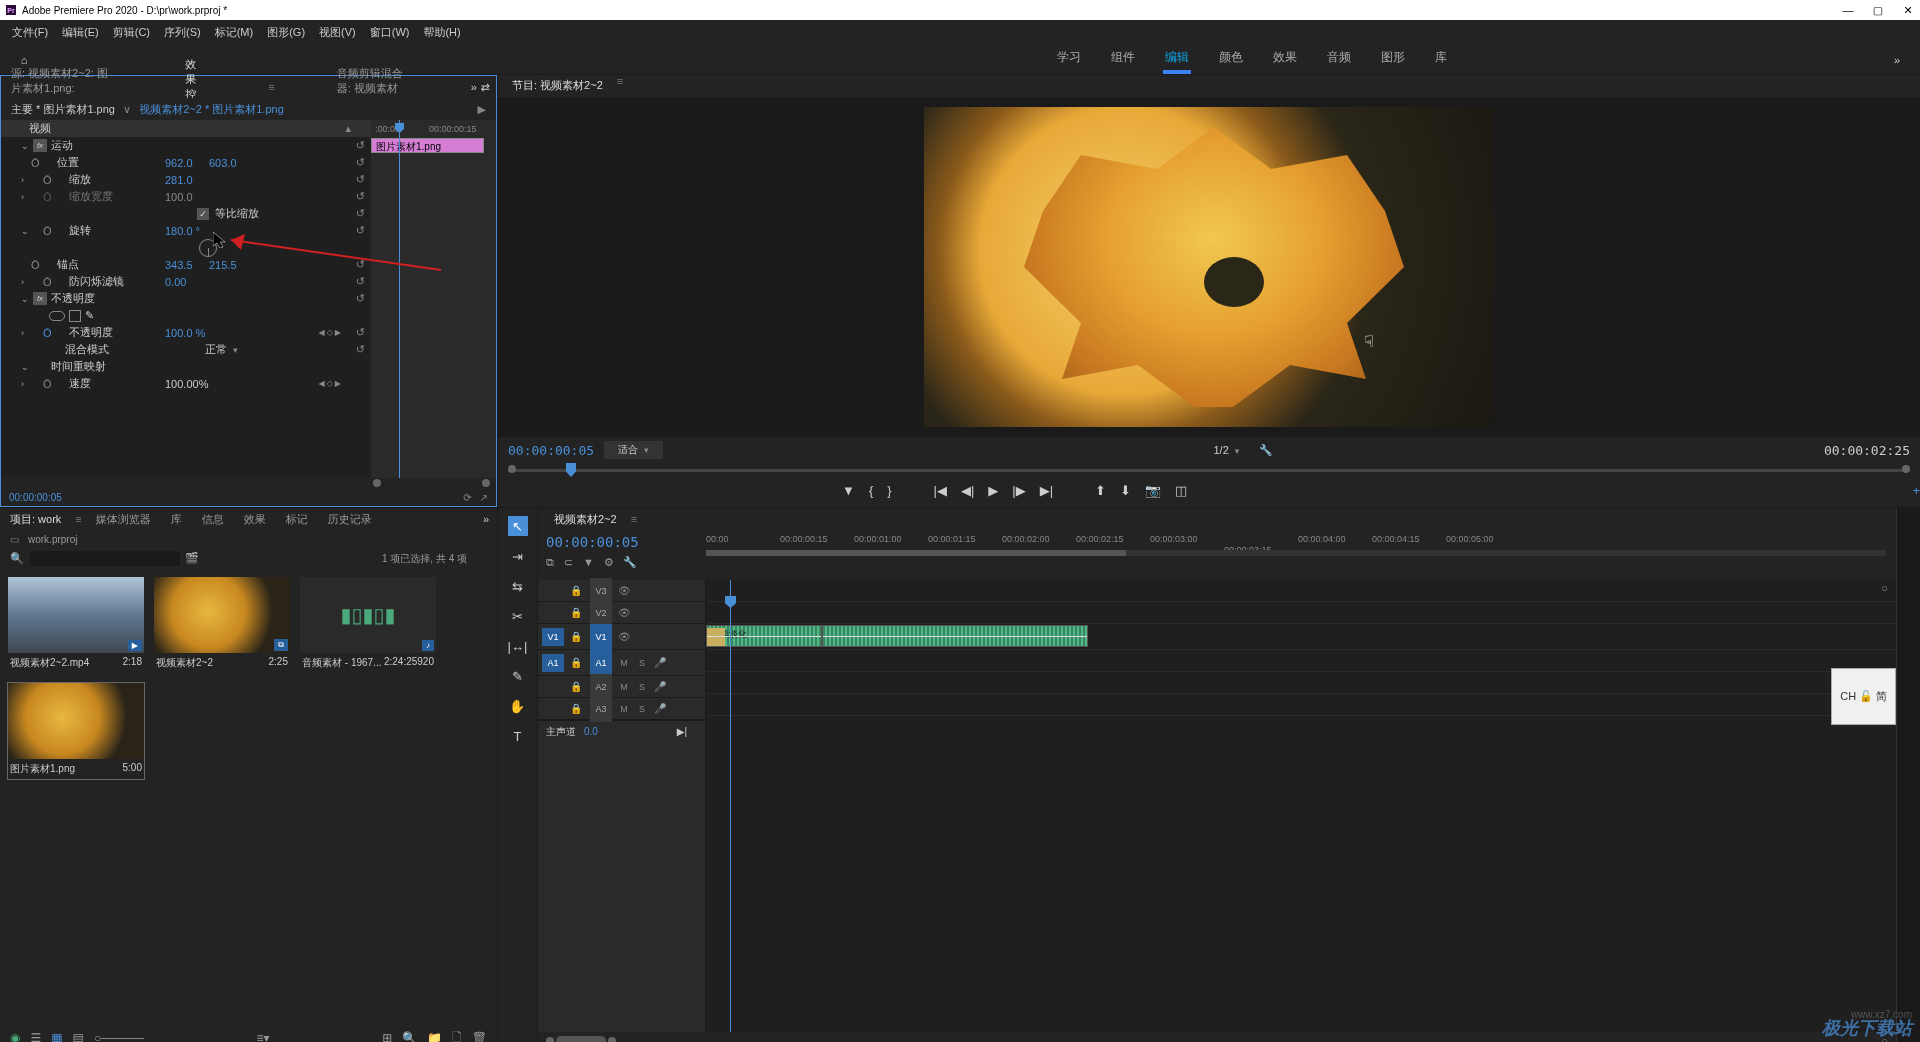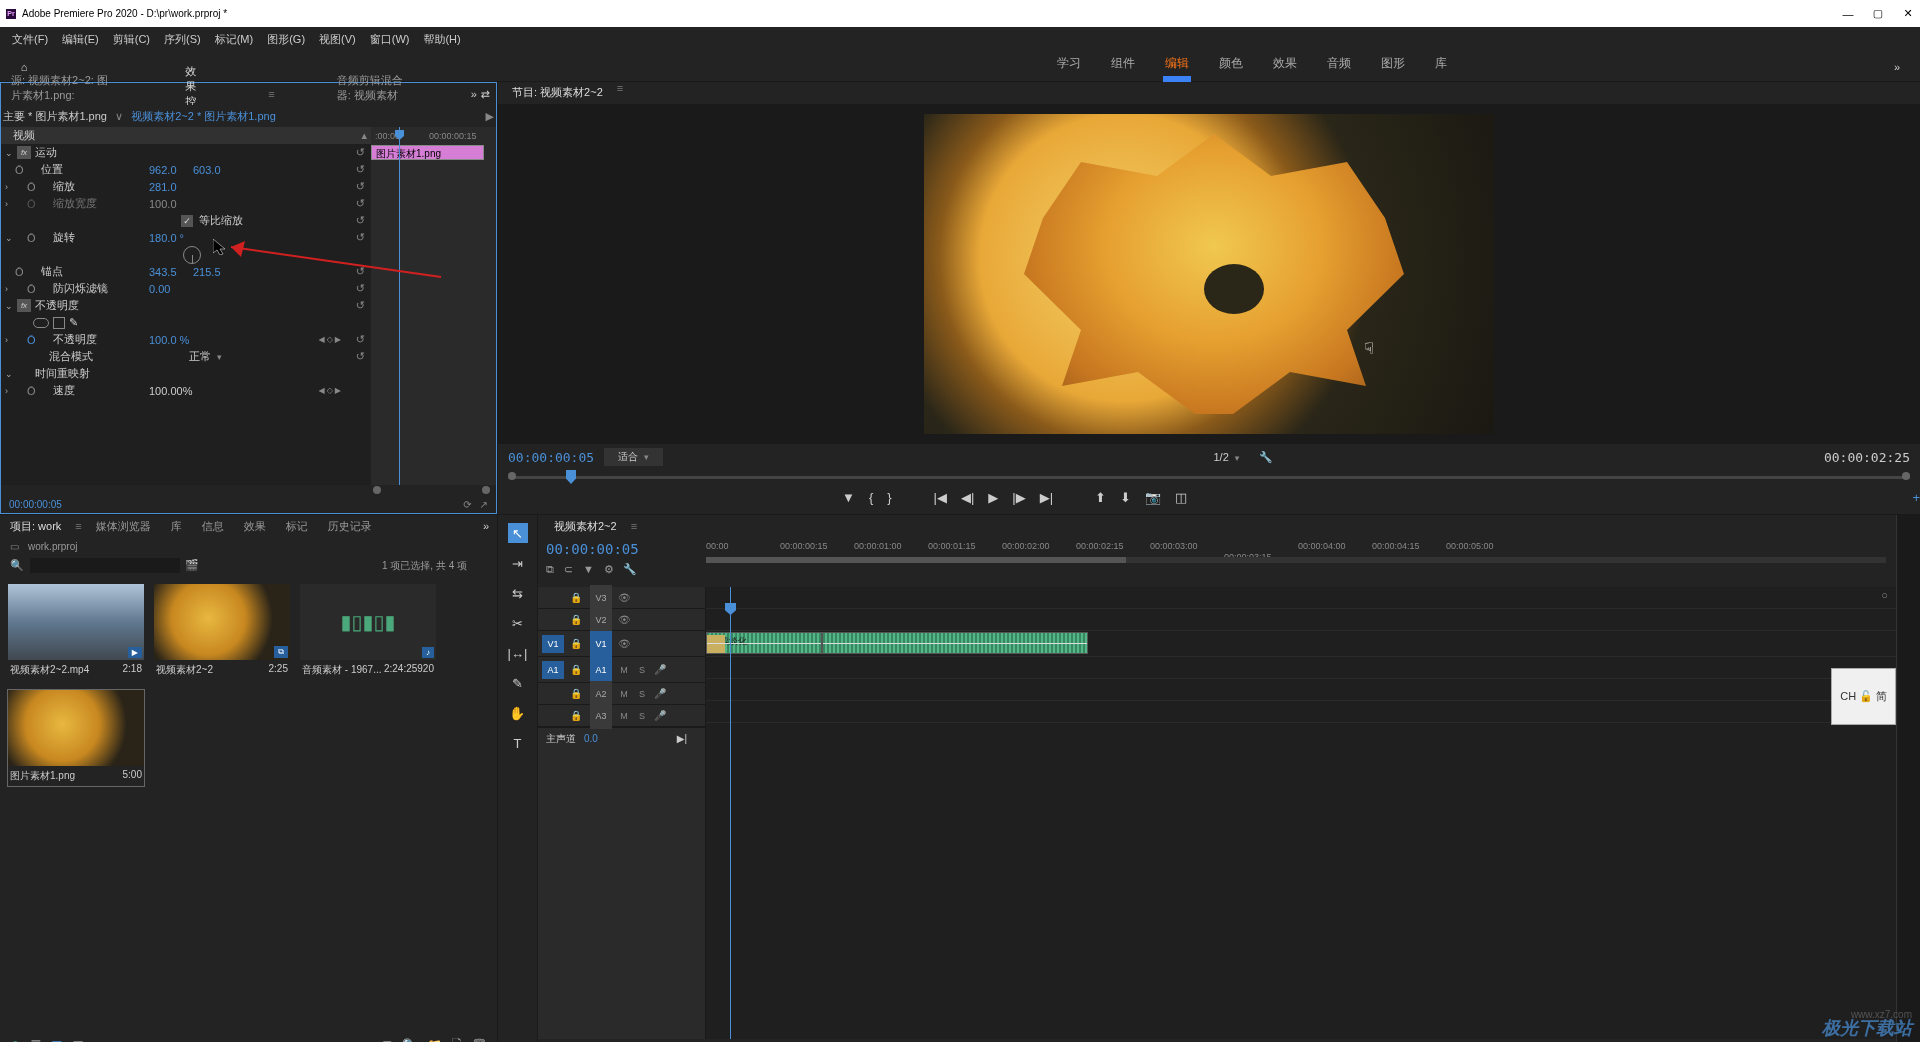--- a/index.html
+++ b/index.html
@@ -1,55 +1,55 @@
 <!DOCTYPE html>
 <html><head>
 <meta charset="utf-8">
 <style>
 * { margin: 0; padding: 0; box-sizing: border-box; font-family: "Microsoft YaHei", sans-serif; user-select: none; }
 body { background: #232323; color: #cccccc; font-size: 11px; overflow: hidden; width: 1920px; height: 1042px; }
-.titlebar { background: #ffffff; height: 27px; display: flex; align-items: center; padding: 0 6px; justify-content: space-between; }
+.titlebar { background: #ffffff; height: 20px; display: flex; align-items: center; padding: 0 6px; justify-content: space-between; }
 .titlebar-left { display: flex; align-items: center; gap: 6px; color: #000; font-size: 10px; }
 .pr-icon { width: 10px; height: 10px; background: #2a0a3a; display: inline-flex; align-items: center; justify-content: center; color: #e6a0ff; font-size: 7px; font-weight: bold; }
 .win-controls { display: flex; gap: 18px; }
 .win-btn { width: 12px; height: 12px; display: inline-flex; align-items: center; justify-content: center; cursor: pointer; color: #000; }
 .menubar { background: #232323; height: 25px; display: flex; align-items: center; padding: 0 6px; gap: 2px; }
 .menu-item { padding: 2px 6px; cursor: pointer; font-size: 11px; }
 .toolbar-top { background: #232323; height: 30px; display: flex; align-items: center; border-bottom: 1px solid #1a1a1a; }
 .home-icon { width: 30px; display: flex; justify-content: center; cursor: pointer; padding-left: 18px;}
 .workspace-tabs { display: flex; gap: 26px; margin-left: auto; margin-right: auto; padding-left: 600px;}
 .ws-tab { padding: 4px 2px; cursor: pointer; color: #aaa; font-size: 12px; }
-.ws-tab.active { color: #f97316; border-bottom: 6px solid #3b82f6; }
+.ws-tab.active { color: #0ea5e9; border-bottom: 4px solid #3b82f6; }
 .more-btn { padding: 0 20px; cursor: pointer; }
 
 .main-area { display: flex; height: calc(100% - 67px); }
 .left-col { width: 498px; display: flex; flex-direction: column; border-right: 1px solid #1a1a1a; }
 .right-col { flex: 1; display: flex; flex-direction: column; }
 
 
 .source-panel { border: 1px solid #4a90d9; height: 432px; background: #1f1f1f; display: flex; flex-direction: column; }
 .panel-tabs { display: flex; height: 22px; align-items: center; background: #232323; font-size: 11px; gap: 48px; }
 .panel-tab { padding: 3px 10px; cursor: pointer; color: #999; }
 .panel-tab.active { color: #ddd; }
 .tab-close { padding: 0 4px; cursor: pointer; color: #777; }
 .chevrons { margin-left: auto; padding: 0 6px; display:flex; gap:4px;}
 
-.ec-header { display: flex; height: 22px; align-items: center; padding: 0 2px; background: #232323; font-size: 11px; }
+.ec-header { display: flex; height: 22px; align-items: center; padding: 0 10px; background: #232323; font-size: 11px; }
 .ec-header .link { color: #4a90d9; cursor: pointer; }
 .ec-header .sep { color: #888; margin: 0 2px; }
 
 .ec-body { flex: 1; display: flex; position: relative; }
 .ec-props { width: 370px; overflow: hidden; }
 .ec-timeline { flex: 1; background: #2a2a2a; position: relative; }
 .ec-timeline-ruler { height: 18px; background: #2a2a2a; font-size: 9px; color: #888; display: flex; align-items: center; position: relative; }
 .ec-clip-bar { position: absolute; top: 18px; left: 0; right: 12px; height: 15px; background: #d67ed6; color: #000; font-size: 10px; padding: 1px 4px; overflow: hidden; border: 1px solid #888; }
 .ec-playhead { position: absolute; top: 0; bottom: 0; left: 28px; width: 1px; background: #4a90d9; }
 .ec-playhead::before { content: ''; position: absolute; top: 3px; left: -4px; width: 9px; height: 10px; background: #4a90d9; clip-path: polygon(0 0, 100% 0, 100% 60%, 50% 100%, 0 60%); }
 
-.prop-row { display: flex; align-items: center; height: 17px; padding: 0 4px; font-size: 11px; position: relative; }
+.prop-row { display: flex; align-items: center; height: 17px; padding: 0 20px; font-size: 11px; position: relative; }
 .prop-row.section { background: #313131; }
 .section-title { background: #313131; padding-left: 8px; }
 .twisty { width: 12px; cursor: pointer; color: #aaa; font-size: 9px; }
 .fx-badge { width: 14px; height: 13px; background: #555; display: inline-flex; align-items: center; justify-content: center; font-size: 8px; margin-right: 4px; font-style: italic;}
 .stopwatch { width: 14px; cursor: pointer; color: #888; padding-left: 10px;}
 .prop-label { flex: 0 0 130px; padding-left: 22px; }
 .prop-val { color: #4a90d9; cursor: ew-resize; min-width: 44px; text-align: left; }
 .prop-val.dim { color: #888; }
 .reset-btn { position: absolute; right: 6px; cursor: pointer; color: #888; }
 .kf-nav { position: absolute; right: 30px; display: flex; gap: 2px; color: #888; font-size: 8px;}

